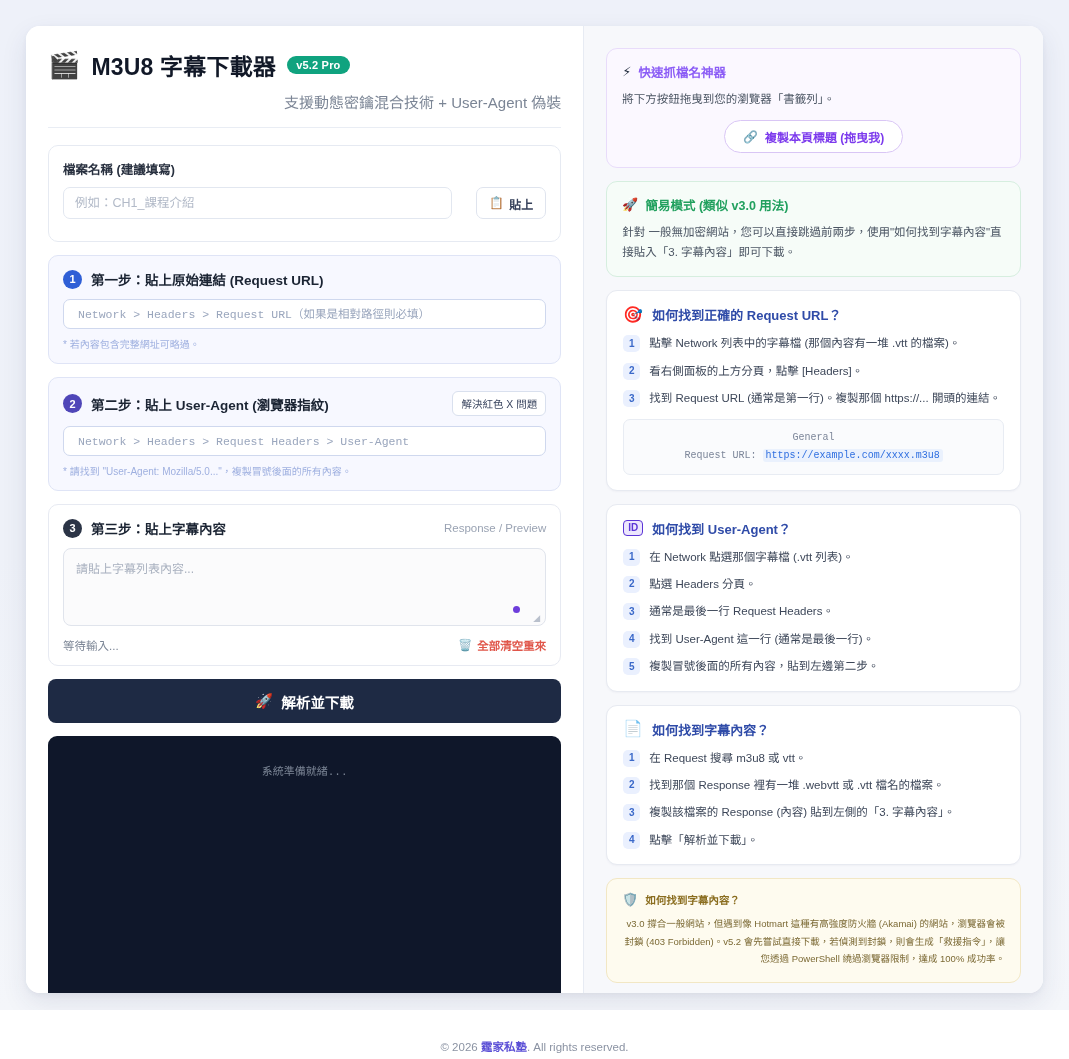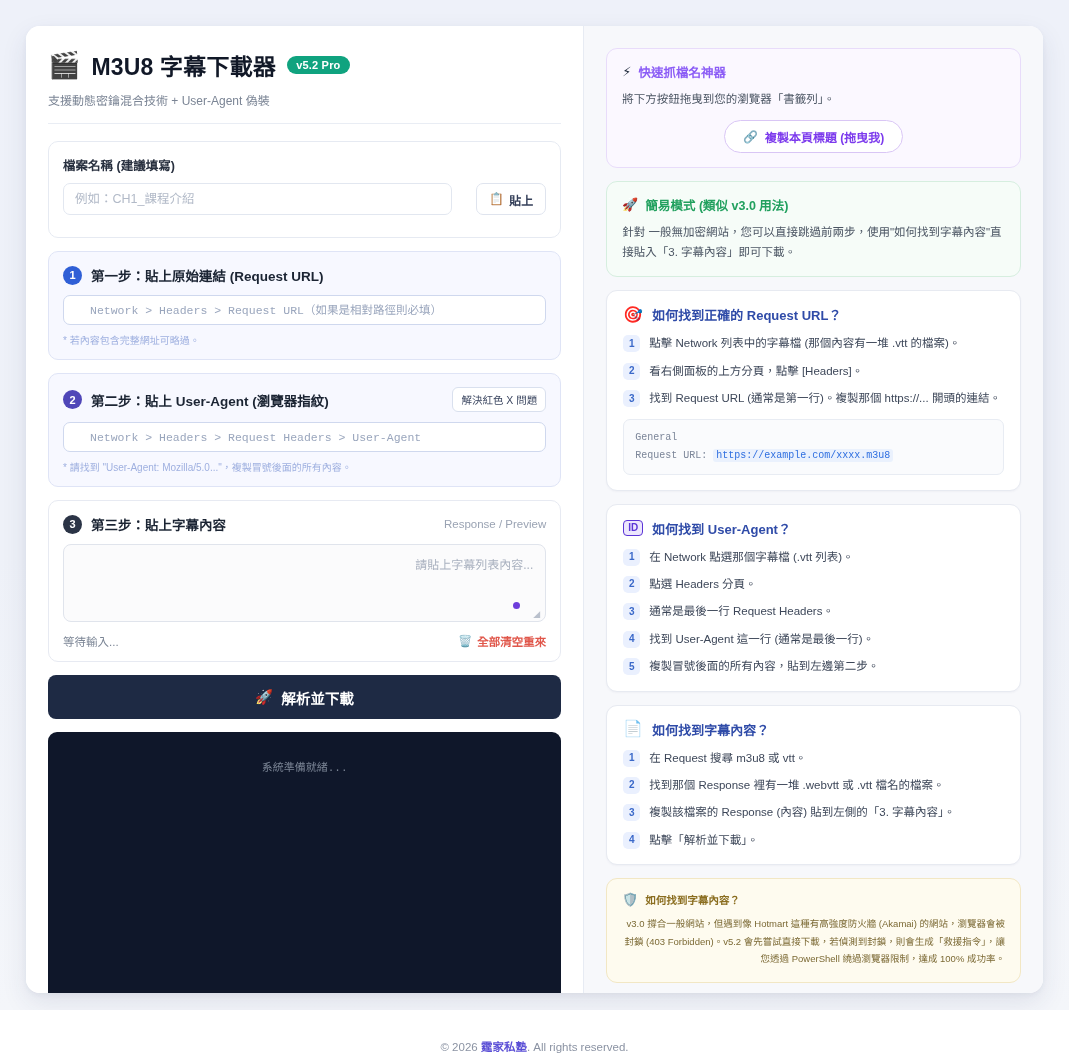--- a/index.html
+++ b/index.html
@@ -36,21 +36,21 @@
   .brand-row { display:flex; align-items:center; gap:11px; }
   .brand-icon { font-size: 26px; line-height:1; }
   .brand-title {
     font-size: 23px; font-weight: 700; letter-spacing:.2px; color:#111827;
   }
   .version-pill {
     background:#10a37f; color:#fff; font-size:11px; font-weight:700;
     border-radius: 999px; padding: 3px 9px; letter-spacing:.2px;
     display:inline-block; line-height:1.1;
   }
-  .brand-sub { font-size: 12px; color:#7b8595; margin-top: 9px; }
+  .brand-sub { font-size: 15px; color:#7b8595; margin-top: 9px; text-align: right; }
   .hr { height:1px; background:#e9edf4; margin: 15px 0 17px 0; border:0; }
 
   .panel {
     border:1px solid #e6eaf2; border-radius: 10px; background:#fff;
     padding: 13px 14px 22px 14px; margin-bottom: 13px;
   }
   .panel-label { font-size:12.5px; font-weight:700; color:#28303f; margin-bottom:9px; }
   .filename-row { display:flex; gap:24px; }
   .text-input {
     flex:1; height:32px; border:1px solid #e2e7f0; border-radius:7px;
@@ -81,31 +81,31 @@
   .step-title { font-size:13.5px; font-weight:700; color:#1b2433; }
   .step-head-right { margin-left:auto; }
   .ghost-btn {
     border:1px solid #d9e0ee; background:#fff; border-radius:6px;
     font-size:10.5px; color:#3b4660; padding:4px 8px; cursor:pointer; white-space:nowrap;
   }
   .muted-right { font-size:11.5px; color:#9aa3b3; }
   .mono-input {
     width:100%; height:30px; margin-top:10px;
     border:1px solid #cfd8ee; border-radius:7px; background:#fff;
-    padding:0 26px; font-size:11.5px; color:#2b3446;
+    padding:0 14px; font-size:11.5px; color:#2b3446;
     font-family:"Liberation Mono","DejaVu Sans Mono",monospace; outline:none;
   }
   .mono-input::placeholder { color:#9aa6bd; }
   .hint { font-size:10px; color:#9fb0e0; margin-top:7px; }
 
   .ta-wrap { position:relative; margin-top:10px; }
   textarea.subs {
     width:100%; height:78px; resize:none; border:1px solid #e0e4ec; border-radius:8px;
     background:#fbfbfc; padding:10px 12px; font-size:12px; color:#2b3446;
-    font-family:"Liberation Sans", sans-serif; outline:none; display:block;text-align:right;
+    font-family:"Liberation Sans", sans-serif; outline:none; display:block;
   }
   textarea.subs::placeholder { color:#a9b1bf; }
   .ta-dot {
     position:absolute; right:26px; bottom:13px; width:7px; height:7px;
     border-radius:50%; background:#6d3ddb;
   }
   .ta-grip {
     position:absolute; right:4px; bottom:3px; width:9px; height:9px;
     color:#b9c0cc; font-size:9px; line-height:9px;
   }
@@ -178,21 +178,21 @@
   }
   ol.steps li:last-child { margin-bottom:0; }
   .bullet-num {
     flex:0 0 auto; width:17px; height:17px; border-radius:5px;
     background:#eaf0fe; color:#3b69c9; font-size:10px; font-weight:700;
     display:flex; align-items:center; justify-content:center; margin-top:1px;
   }
   .code-box {
     margin-top:11px; background:#fafbfd; border:1px solid #e8ecf3; border-radius:7px;
     padding:9px 11px; font-family:"Liberation Mono","DejaVu Sans Mono",monospace;
-    font-size:10px; color:#7c8699; line-height:1.8;
+    font-size:10px; color:#7c8699; line-height:1.8;text-align:center;
   }
   .code-url { color:#2f6fe0; background:#eaf1fd; padding:1px 3px; border-radius:3px; }
 
   footer {
     text-align:center; padding:28px 0 14px 0; background:#fff;
     font-size:11.5px; color:#8b93a3;
   }
   .footer-brand { color:#5b4fd6; font-weight:700; }
 </style>
 </head>

